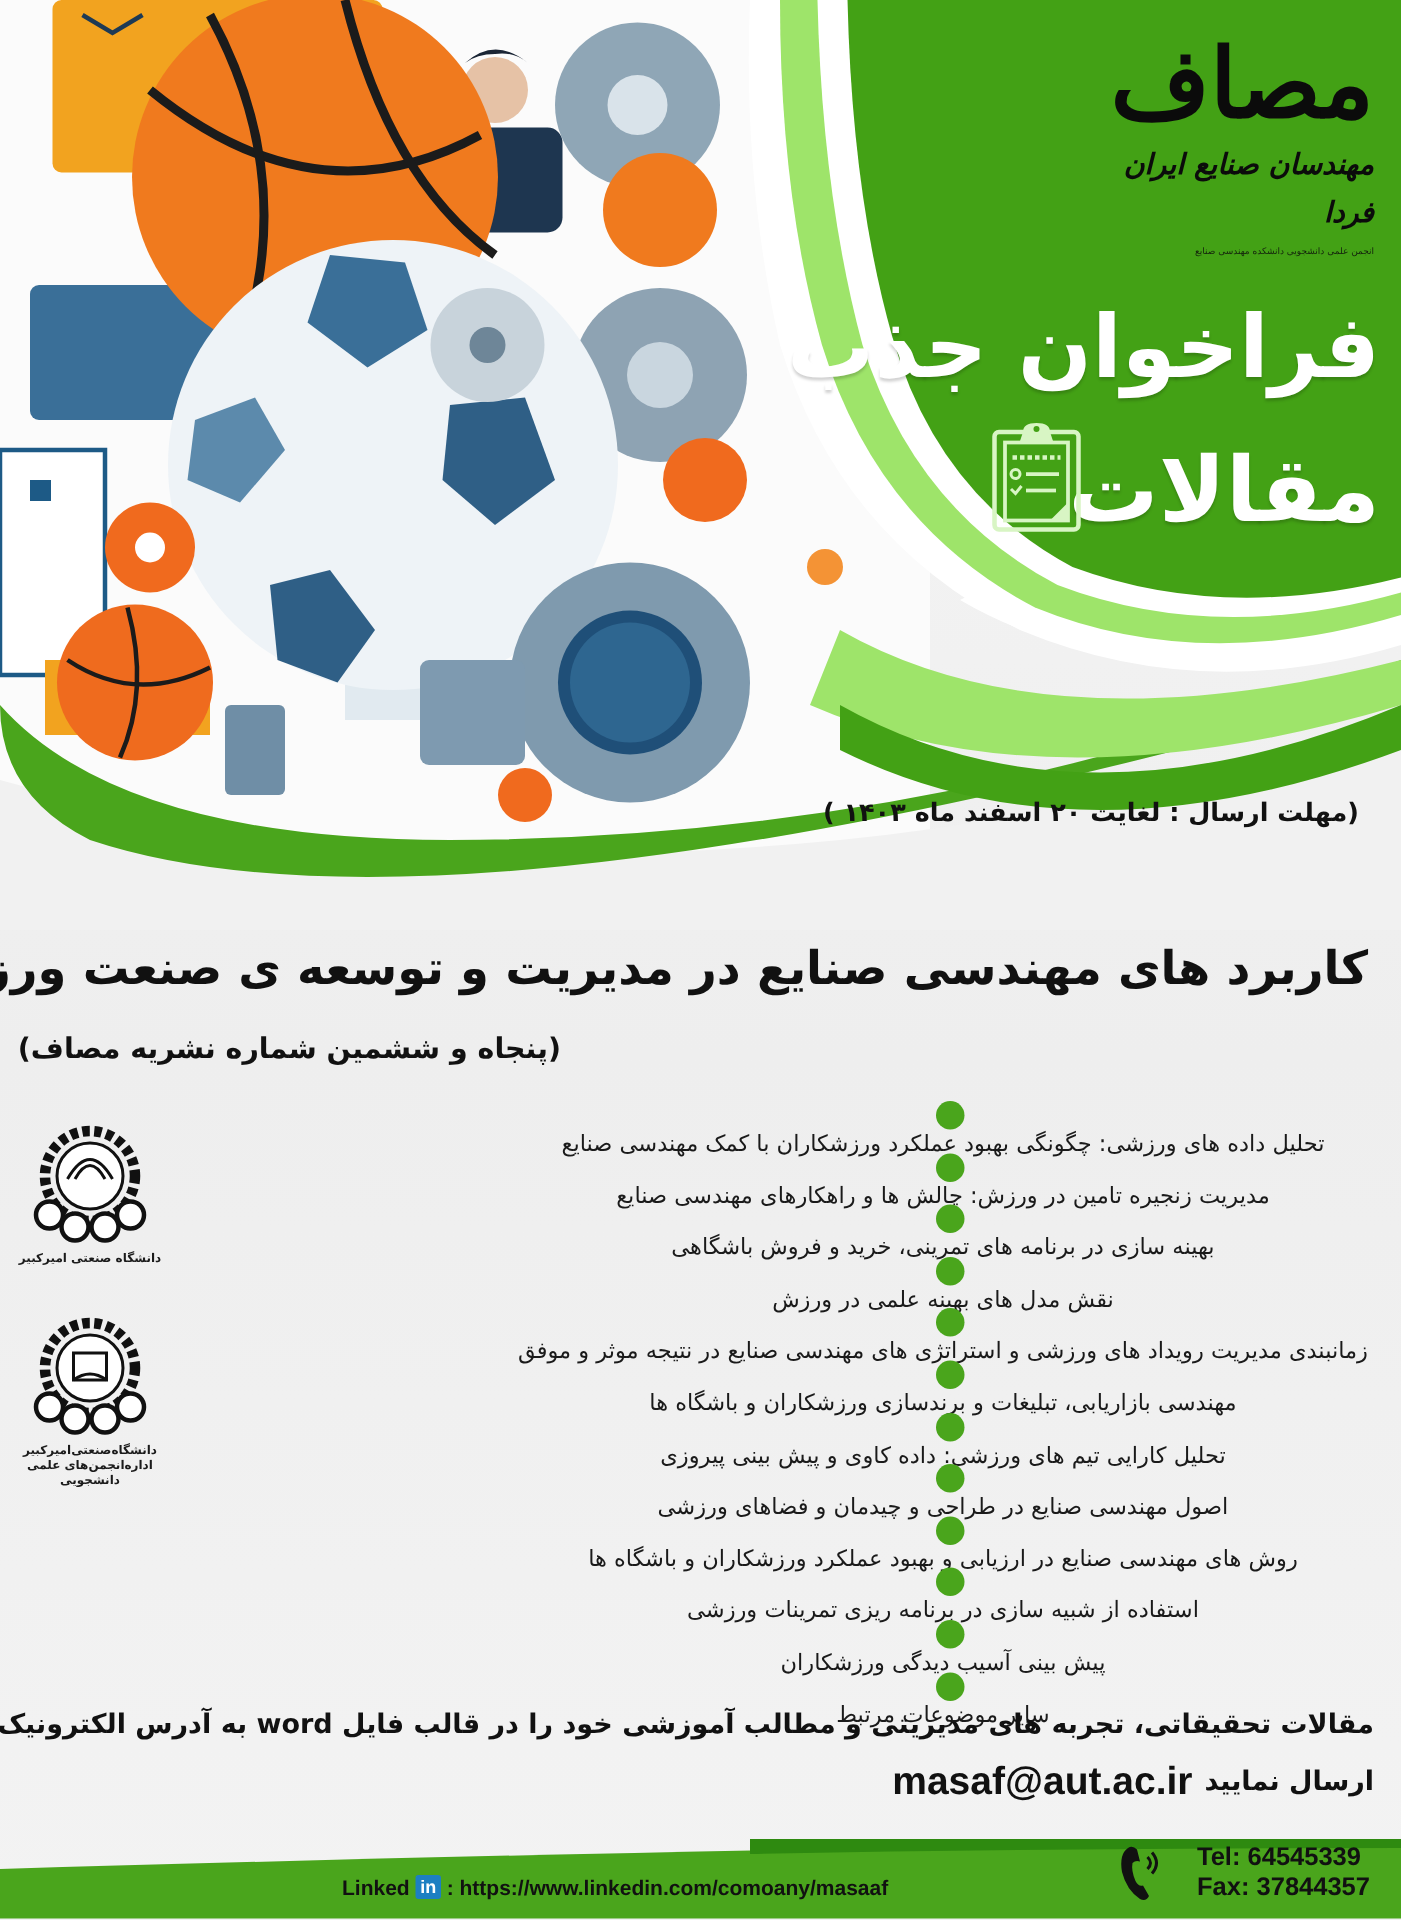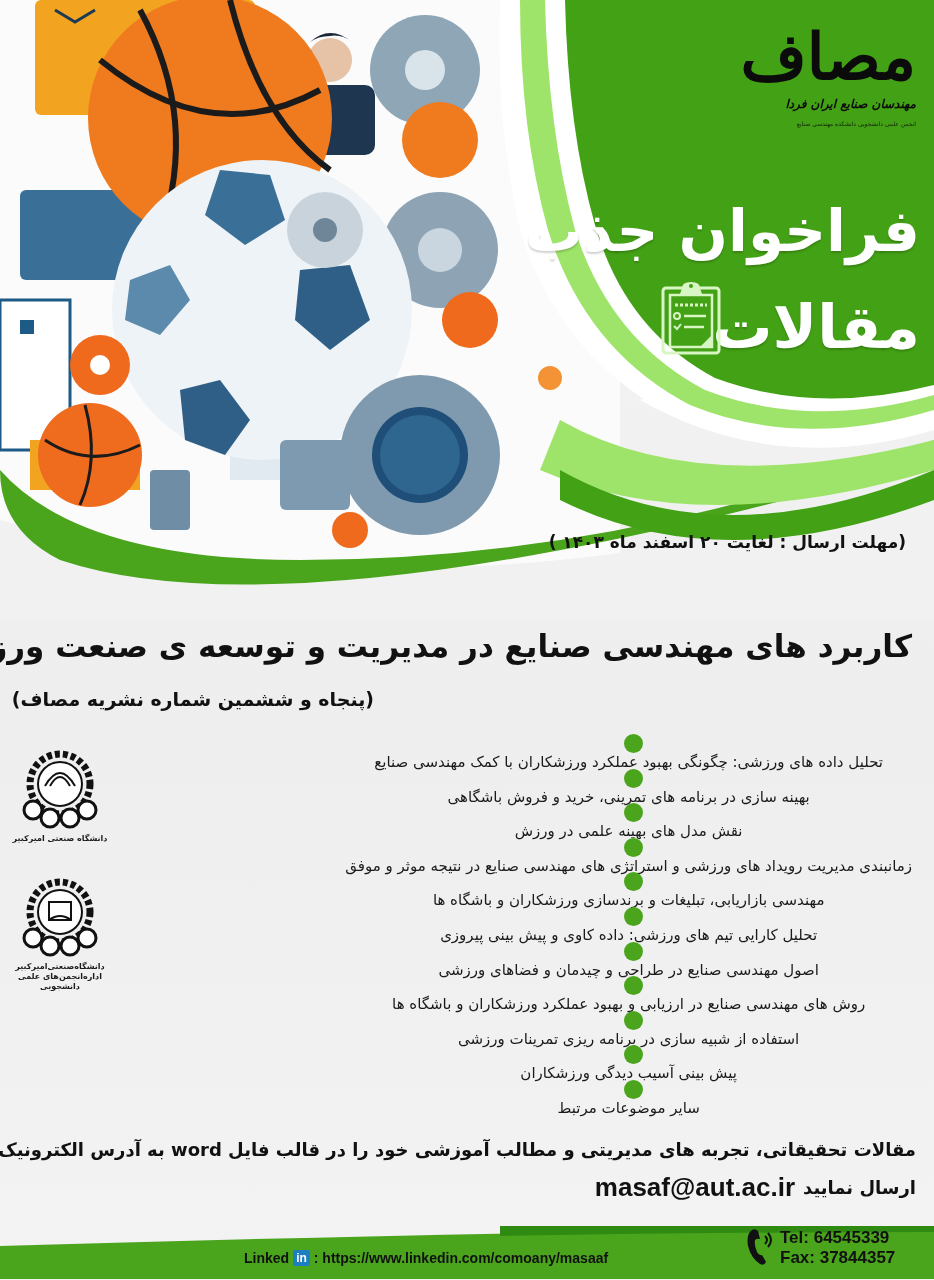--- a/index.html
+++ b/index.html
@@ -12,21 +12,21 @@
   
   .hero { position:absolute; left:0; top:0; width:620px; height:580px; background:#ffffff; overflow:hidden; }
   .hero svg { position:absolute; left:0; top:0; }
 
   
   .green-shapes { position:absolute; left:0; top:0; width:934px; height:620px; pointer-events:none; }
 
   
   .logo { position:absolute; right:18px; top:22px; width:200px; height:140px; text-align:right; direction:rtl; color:#0b0b0b; }
   .logo-main { font-family:"DejaVu Serif", serif; font-size:64px; font-weight:bold; line-height:70px; letter-spacing:-2px; }
-  .logo-sub { font-family:"DejaVu Serif", serif; font-size:12px; font-style:italic; font-weight:bold; line-height:20px; margin-top:2px; }
+  .logo-sub { font-family:"DejaVu Serif", serif; font-size:19px; font-style:italic; font-weight:bold; line-height:32px; margin-top:2px; }
   .logo-tiny { font-size:6px; margin-top:6px; opacity:.85; }
 
   .call-title { position:absolute; right:14px; top:196px; direction:rtl; color:#ffffff;
     font-family:"DejaVu Sans", sans-serif; font-weight:bold; font-size:58px; line-height:70px; letter-spacing:-1px;
     text-shadow:0 2px 2px rgba(0,0,0,.18); }
   .call-title2 { position:absolute; right:14px; top:292px; direction:rtl; color:#ffffff;
     font-weight:bold; font-size:60px; line-height:70px; text-shadow:0 2px 2px rgba(0,0,0,.18); }
   .clipboard-icon { position:absolute; left:660px; top:280px; width:62px; height:76px; }
 
   .deadline { position:absolute; right:28px; top:532px; direction:rtl; font-weight:bold; font-size:17px; color:#111; }
@@ -40,23 +40,23 @@
   .bullet { width:19px; height:19px; border-radius:50%; background:#4aa51c; margin-left:9px; flex:0 0 19px; }
 
   .uni-logo { position:absolute; left:8px; width:104px; text-align:center; }
   .uni-logo .lbl { font-size:8px; font-weight:bold; direction:rtl; line-height:10px; }
 
   .footer-text1 { position:absolute; right:18px; top:1139px; direction:rtl; font-weight:bold; font-size:18px; color:#111; white-space:nowrap; }
   .footer-text2 { position:absolute; right:18px; top:1172px; direction:rtl; font-weight:bold; font-size:18px; color:#111; white-space:nowrap; display:flex; align-items:center; gap:8px; }
   .email { font-family:"Liberation Sans", sans-serif; font-size:26px; font-weight:bold; direction:ltr; }
 
   .bottom-bar { position:absolute; left:0; top:1226px; width:934px; height:54px; }
-  .linkedin { position:absolute; left:244px; top:1250px; font-family:"Liberation Sans", sans-serif; font-weight:bold; font-size:14px; color:#111; display:flex; align-items:center; gap:4px; }
+  .linkedin { position:absolute; left:228px; top:1250px; font-family:"Liberation Sans", sans-serif; font-weight:bold; font-size:14px; color:#111; display:flex; align-items:center; gap:4px; }
   .in-badge { display:inline-block; background:#1d7fc2; color:#fff; font-size:12px; padding:0 3px; border-radius:2px; line-height:16px; }
-  .contact { position:absolute; left:746px; top:1228px; display:flex; align-items:flex-start; gap:6px; }
+  .contact { position:absolute; left:746px; top:1228px; display:flex; align-items:flex-end; gap:24px; }
   .contact-lines { font-family:"Liberation Sans", sans-serif; font-weight:bold; font-size:17px; line-height:20px; color:#111; }
 </style>
 </head>
 <body>
 
 <div class="poster">
 
   <div class="hero">
     <svg width="620" height="580" viewBox="0 0 620 580">
       <rect x="0" y="0" width="620" height="580" fill="#fbfbfb"></rect>
@@ -152,20 +152,24 @@
   <div class="main-title">کاربرد های مهندسی صنایع در مدیریت و توسعه ی صنعت ورزش</div>
   <div class="sub-title">(پنجاه و ششمین شماره نشریه مصاف)</div>
 
   <ul class="topics">
     <li>
         <span class="bullet"></span>
         <span>تحلیل داده های ورزشی: چگونگی بهبود عملکرد ورزشکاران با کمک مهندسی صنایع</span>
       </li>
     <li>
         <span class="bullet"></span>
+        <span>مدیریت زنجیره تامین در ورزش: چالش ها و راهکارهای مهندسی صنایع</span>
+      </li>
+    <li>
+        <span class="bullet"></span>
         <span>بهینه سازی در برنامه های تمرینی، خرید و فروش باشگاهی</span>
       </li>
     <li>
         <span class="bullet"></span>
         <span>نقش مدل های بهینه علمی در ورزش</span>
       </li>
     <li>
         <span class="bullet"></span>
         <span>زمانبندی مدیریت رویداد های ورزشی و استراتژی های مهندسی صنایع در نتیجه موثر و موفق</span>
       </li>

